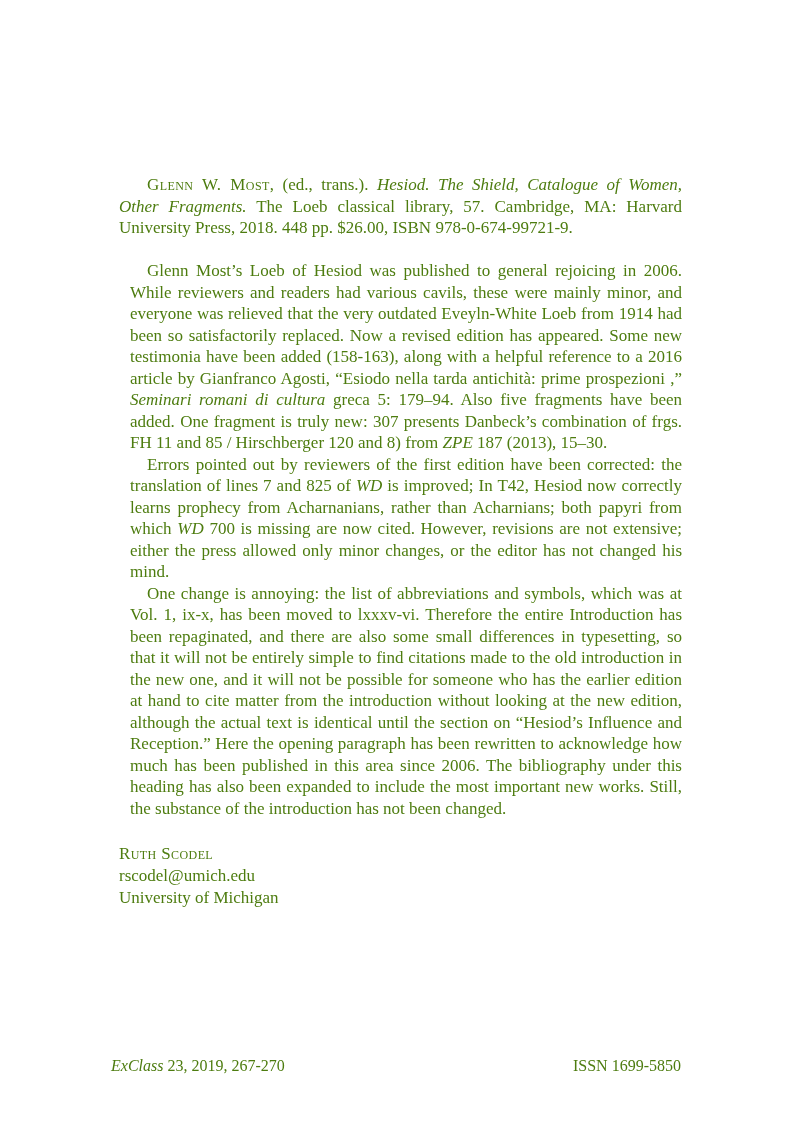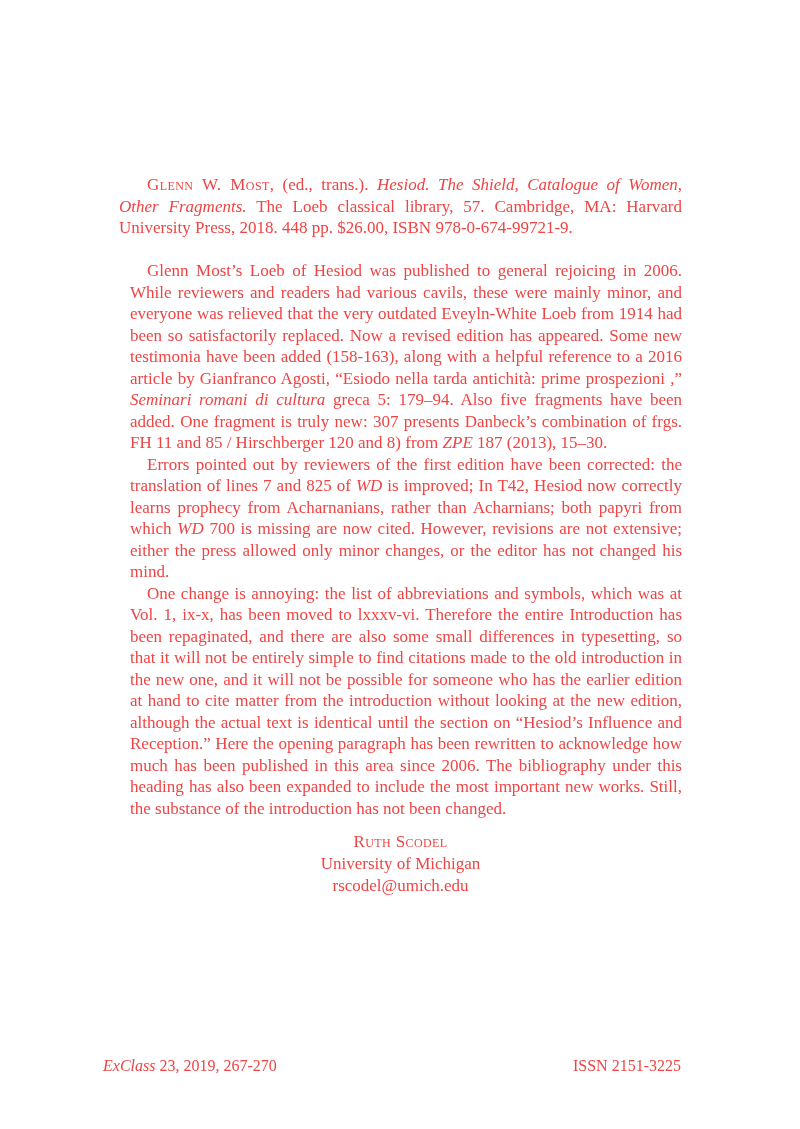--- a/index.html
+++ b/index.html
@@ -3,21 +3,21 @@
 <meta charset="utf-8">
 <style>
   html, body { margin: 0; padding: 0; background: #ffffff; }
   .page {
     position: relative;
     width: 800px;
     height: 1129px;
     margin: 0 auto;
     background: #ffffff;
     font-family: "Liberation Serif", serif;
-    color: #ef4444;
+    color: #4d7c0f;
     overflow: hidden;
   }
   .content {
     position: absolute;
     left: 119px;
     top: 174px;
     width: 563px;
   }
   .content p {
     margin: 0;
@@ -31,28 +31,28 @@
   }
   p.para {
     text-indent: 17px;
     margin-left: 11px;
   }
   .seg-normal { font-style: normal; }
   .seg-italic { font-style: italic; }
   .seg-smallcaps { font-variant: small-caps; letter-spacing: 0.4px; }
   .smallcaps { font-variant: small-caps; letter-spacing: 0.4px; }
   .signature {
-    margin-top: 12px;
-    text-align: center;
+    margin-top: 24px;
+    text-align: left;
     font-size: 17px;
     line-height: 22px;
   }
   .footer {
     position: absolute;
-    left: 103px;
+    left: 111px;
     right: 119px;
     top: 1056px;
     display: flex;
     justify-content: space-between;
     font-size: 16px;
     line-height: 20px;
   }
 </style>
 </head>
 <body>
@@ -64,23 +64,23 @@
 
 
     <div class="body-block">
       <p class="para"><span class="seg-normal">Glenn Most’s Loeb of Hesiod was published to general rejoicing in 2006. While reviewers and readers had various cavils, these were mainly minor, and everyone was relieved that the very outdated Eveyln-White Loeb from 1914 had been so satisfactorily replaced. Now a revised edition has appeared. Some new testimonia have been added (158-163), along with a helpful reference to a 2016 article by Gianfranco Agosti, “Esiodo nella tarda antichità: prime prospezioni ,” </span><span class="seg-italic">Seminari romani di cultura</span><span class="seg-normal"> greca 5: 179–94. Also five fragments have been added. One fragment is truly new: 307 presents Danbeck’s combination of frgs. FH 11 and 85 / Hirschberger 120 and 8) from </span><span class="seg-italic">ZPE</span><span class="seg-normal"> 187 (2013), 15–30.</span></p>
       <p class="para"><span class="seg-normal">Errors pointed out by reviewers of the first edition have been corrected: the translation of lines 7 and 825 of </span><span class="seg-italic">WD</span><span class="seg-normal"> is improved; In T42, Hesiod now correctly learns prophecy from Acharnanians, rather than Acharnians; both papyri from which </span><span class="seg-italic">WD</span><span class="seg-normal"> 700 is missing are now cited. However, revisions are not extensive; either the press allowed only minor changes, or the editor has not changed his mind.</span></p>
       <p class="para"><span class="seg-normal">One change is annoying: the list of abbreviations and symbols, which was at Vol. 1, ix-x, has been moved to lxxxv-vi. Therefore the entire Introduction has been repaginated, and there are also some small differences in typesetting, so that it will not be entirely simple to find citations made to the old introduction in the new one, and it will not be possible for someone who has the earlier edition at hand to cite matter from the introduction without looking at the new edition, although the actual text is identical until the section on “Hesiod’s Influence and Reception.” Here the opening paragraph has been rewritten to acknowledge how much has been published in this area since 2006. The bibliography under this heading has also been expanded to include the most important new works. Still, the substance of the introduction has not been changed.</span></p>
     </div>
 
     <div class="signature">
       <div class="smallcaps">Ruth Scodel</div>
+      <div>rscodel@umich.edu</div>
       <div>University of Michigan</div>
-      <div>rscodel@umich.edu</div>
     </div>
 
   </div>
 
   <div class="footer">
     <div><span class="seg-italic">ExClass</span><span class="seg-normal"> 23, 2019, 267-270</span></div>
-    <div>ISSN 2151-3225</div>
+    <div>ISSN 1699-5850</div>
   </div>
 </div>
 
 </body></html>

